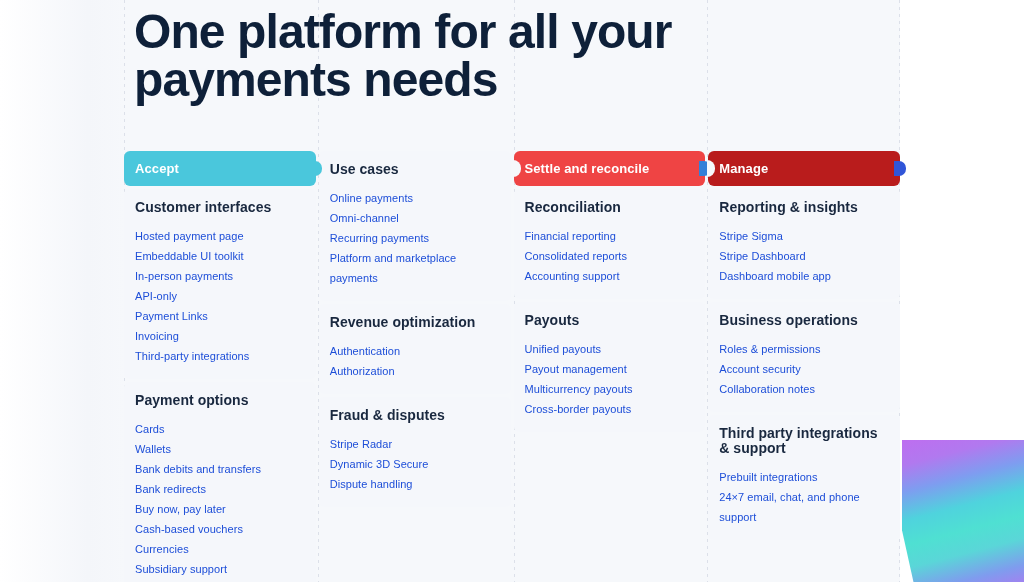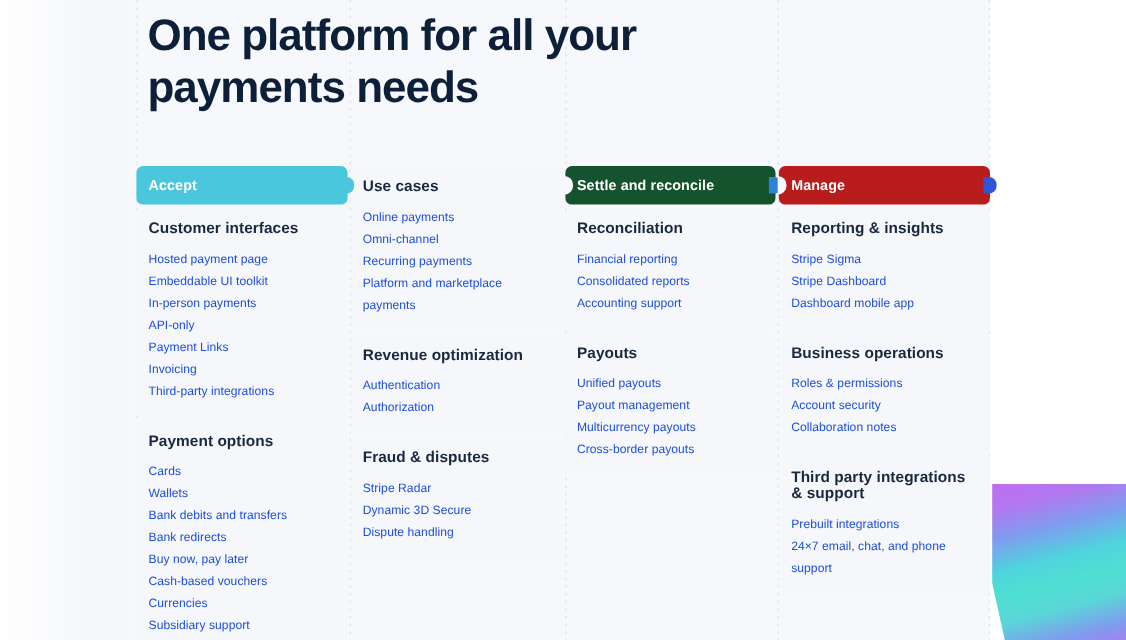--- a/index.html
+++ b/index.html
@@ -89,21 +89,21 @@
     transform: rotate(-12.5deg);
     transform-origin: 0 0;
   }
 
   
   .headline {
     position: absolute;
     left: 134px;
     top: 8px;
     width: 600px;
-    font-size: 40px;
+    font-size: 48px;
     line-height: 48px;
     font-weight: 700;
     letter-spacing: -0.9px;
     color: #0e2039;
   }
 
   
   .columns {
     position: absolute;
     left: 124px;
@@ -245,21 +245,21 @@
         </div>
         <div class="card">
           <div class="card-title">Fraud &amp; disputes</div>
           <div class="card-item">Stripe Radar</div>
           <div class="card-item">Dynamic 3D Secure</div>
           <div class="card-item">Dispute handling</div>
         </div>
         <div class="flexfill"></div>
       </div>
       <div class="column">
-        <div class="tab" style="background: #14532d;">
+        <div class="tab" style="background: #ef4444;">
           <span class="notch"></span>
           <span>Settle and reconcile</span>
           <span class="nub" style="background: rgb(51, 128, 216);"></span>
         </div>
         <div class="card">
           <div class="card-title">Reconciliation</div>
           <div class="card-item">Financial reporting</div>
           <div class="card-item">Consolidated reports</div>
           <div class="card-item">Accounting support</div>
         </div>

